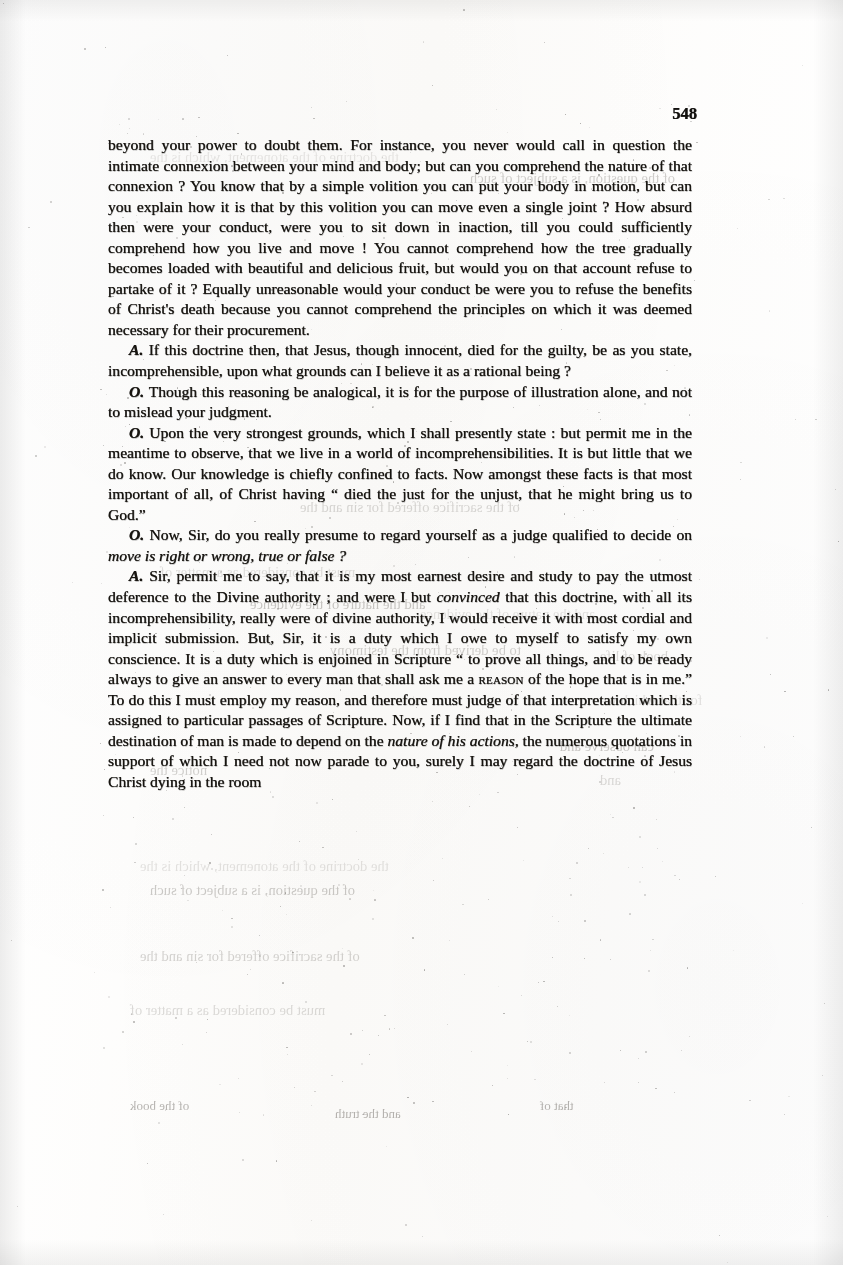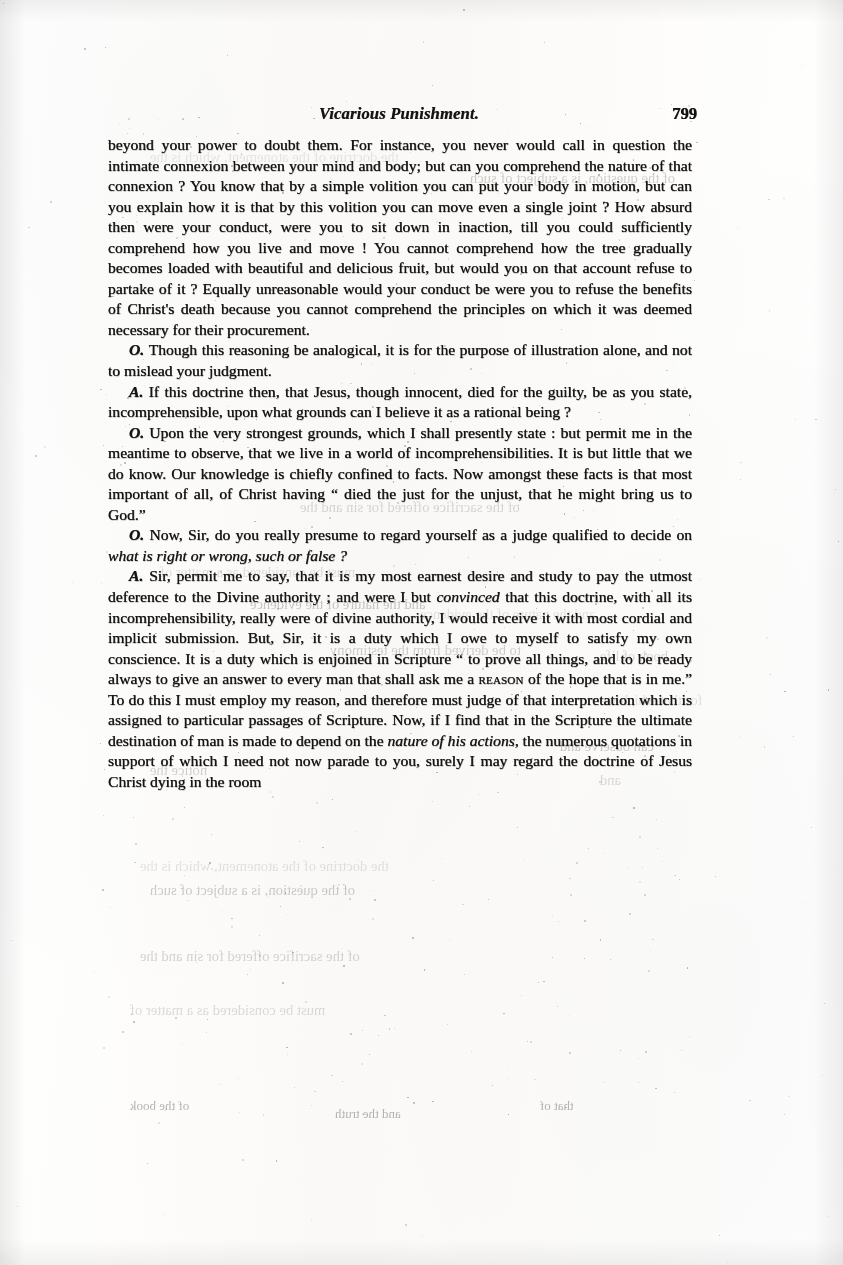--- a/index.html
+++ b/index.html
@@ -708,30 +708,29 @@
       <div class="sp" style="left: 329.1px; top: 715.1px; width: 1.5px; height: 1.5px; opacity: 0.18;"></div>
       <div class="sp" style="left: 350.3px; top: 382.6px; width: 1.4px; height: 1.4px; opacity: 0.34;"></div>
       <div class="sp" style="left: 125.2px; top: 426px; width: 1.2px; height: 1.2px; opacity: 0.39;"></div>
       <div class="sp" style="left: 162.8px; top: 596.1px; width: 0.7px; height: 0.7px; opacity: 0.36;"></div>
       <div class="sp" style="left: 329.4px; top: 517.4px; width: 1.6px; height: 1.6px; opacity: 0.41;"></div>
       <div class="sp" style="left: 534.1px; top: 1078.5px; width: 1.7px; height: 1.7px; opacity: 0.29;"></div>
       <div class="sp" style="left: 343.1px; top: 965.4px; width: 1.5px; height: 1.5px; opacity: 0.62;"></div>
     </div>
 
   <div class="running-head">
-    <div class="rh-title">Vicarious Punishment.</div>
-    <div class="rh-folio">799</div>
+    <div class="rh-folio">548</div>
   </div>
 
   <div class="textblock" id="textblock">
       <p>beyond your power to doubt them. For instance, you never would call in question the intimate connexion between your mind and body; but can you comprehend the nature of that connexion ?   You know that by a simple volition you can put your body in motion, but can you explain how it is that by this volition you can move even a single joint ?   How absurd then were your conduct, were you to sit down in inaction, till you could sufficiently comprehend how you live and move !   You cannot comprehend how the tree gradually becomes loaded with beautiful and delicious fruit, but would you on that account refuse to partake of it ?   Equally unreasonable would your conduct be were you to refuse the benefits of Christ's death because you cannot comprehend the principles on which it was deemed necessary for their procurement.</p>
+      <p class="indent"><span class="speaker">A. </span>If this doctrine then, that Jesus, though innocent, died for the guilty, be as you state, incomprehensible, upon what grounds can I believe it as a rational being ?</p>
       <p class="indent"><span class="speaker">O. </span>Though this reasoning be analogical, it is for the purpose of illustration alone, and not to mislead your judgment.</p>
-      <p class="indent"><span class="speaker">A. </span>If this doctrine then, that Jesus, though innocent, died for the guilty, be as you state, incomprehensible, upon what grounds can I believe it as a rational being ?</p>
       <p class="indent"><span class="speaker">O. </span>Upon the very strongest grounds, which I shall presently state : but permit me in the meantime to observe, that we live in a world of incomprehensibilities.   It is but little that we do know.   Our knowledge is chiefly confined to facts.   Now amongst these facts is that most important of all, of Christ having “ died the just for the unjust, that he might bring us to God.”</p>
-      <p class="indent"><span class="speaker">O. </span>Now, Sir, do you really presume to regard yourself as a judge qualified to decide on <span class="ital">what is right or wrong, such or false ?</span></p>
+      <p class="indent"><span class="speaker">O. </span>Now, Sir, do you really presume to regard yourself as a judge qualified to decide on <span class="ital">move is right or wrong, true or false ?</span></p>
       <p class="indent"><span class="speaker">A. </span>Sir, permit me to say, that it is my most earnest desire and study to pay the utmost deference to the Divine authority ; and were I but <span class="ital">convinced</span> that this doctrine, with all its incomprehensibility, really were of divine authority, I would receive it with most cordial and implicit submission.   But, Sir, it is a duty which I owe to myself to satisfy my own conscience. It is a duty which is enjoined in Scripture “ to prove all things, and to be ready always to give an answer to every man that shall ask me a <span class="smallcaps">reason</span> of the hope that is in me.”   To do this I must employ my reason, and therefore must judge of that interpretation which is assigned to particular passages of Scripture.   Now, if I find that in the Scripture the ultimate destination of man is made to depend on the <span class="ital">nature of his actions,</span> the numerous quotations in support of which I need not now parade to you, surely I may regard the doctrine of Jesus Christ dying in the room</p>
     </div>
 
   <div class="bottom-bleed" id="bottomBleed">
       <div class="bb" style="left: 20px; top: 2px;">of the book</div>
       <div class="bb" style="left: 225px; top: 10px;">and the truth</div>
       <div class="bb" style="left: 430px; top: 2px;">that of</div>
     </div>
 
   <div class="scan-edge-left"></div>

